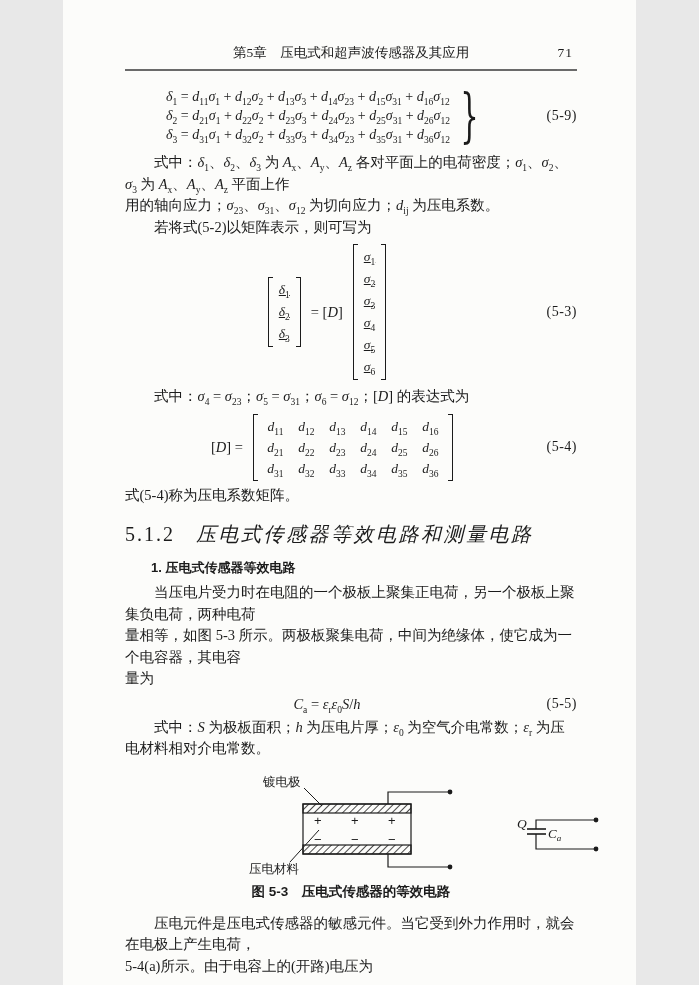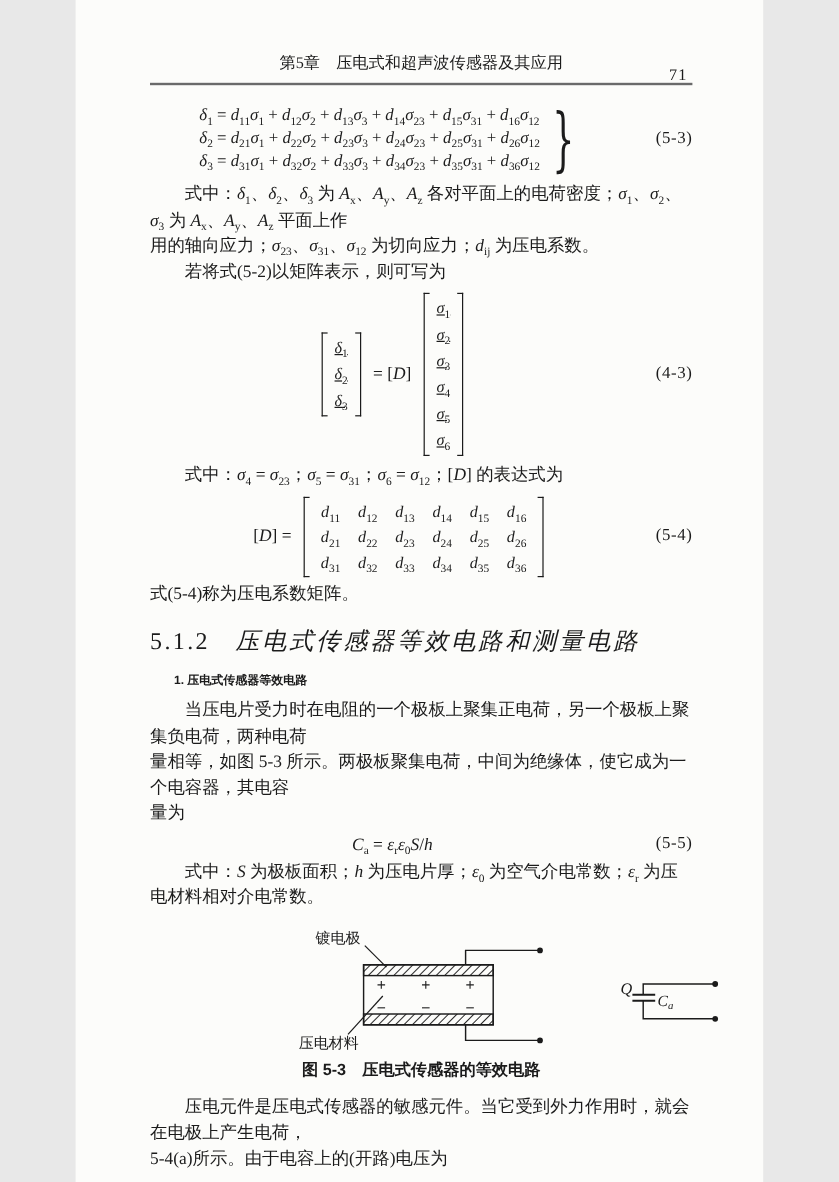--- a/index.html
+++ b/index.html
@@ -12,21 +12,21 @@
     color:#1b1b1b;
     font-family:"Liberation Serif","DejaVu Serif",serif;
     padding:44px 59px 0 62px;
     overflow:hidden;
   }
   i { font-style:italic; }
   sub { font-size:9.5px; line-height:0; }
 
   
   .header { position:relative; text-align:center; font-size:13.5px; padding-bottom:7px; border-bottom:2.5px solid #6a6a6a; }
-  .pagenum { position:absolute; right:4px; top:11px; font-size:13.5px; letter-spacing:1px; }
+  .pagenum { position:absolute; right:4px; top:1px; font-size:13.5px; letter-spacing:1px; }
 
   
   .eq-row { display:flex; align-items:center; }
   .eq-body { flex:1; display:flex; justify-content:center; align-items:center; }
   .eq-num { width:48px; text-align:right; font-size:14px; letter-spacing:.5px; white-space:nowrap; }
   .eq-lines { font-size:14px; line-height:19px; white-space:nowrap; }
   .brace { font-size:58px; font-weight:300; transform:scaleX(.5); line-height:56px; margin-left:1px; font-family:"DejaVu Serif",serif; }
 
   
   .line { font-size:14.5px; line-height:21.5px; }
@@ -41,21 +41,21 @@
   .eqsign { margin:0 10px; font-size:14.5px; white-space:nowrap; }
   .dgrid { display:grid; grid-template-columns:repeat(6,31px); line-height:21px; font-size:13.5px; text-align:center; padding:2px 2px; align-content:center; }
 
   .sp16 { margin-top:16px; } .sp8 { margin-top:8px; }
   .sp6 { margin-top:6px; } .sp4 { margin-top:4px; } .sp12 { margin-top:12px; }
 
   
   .sec-heading { margin-top:15px; font-size:20px; display:flex; gap:21px; align-items:baseline; }
   .sec-num { letter-spacing:2px; }
   .sec-title { font-style:italic; letter-spacing:2.5px; }
-  .sub-heading { font-weight:bold; font-size:10px; line-height:21px; margin-top:9px;
+  .sub-heading { font-weight:bold; font-size:13px; line-height:21px; margin-top:9px;
                  font-family:"Liberation Sans","DejaVu Sans",sans-serif; }
 
   
   .fig { margin-top:8px; }
   .fig svg { display:block; }
   .fig text { font-family:"Liberation Sans","DejaVu Sans",sans-serif; fill:#1b1b1b; }
   .fig .math { font-family:"Liberation Serif","DejaVu Serif",serif; font-style:italic; }
   .caption { text-align:center; font-weight:bold; font-size:13.5px; margin-top:3px;
              font-family:"Liberation Sans","DejaVu Sans",sans-serif; }
 </style>
@@ -71,21 +71,21 @@
 
   <div class="eq-row sp16">
     <div class="eq-body">
       <div class="eq-lines">
         <div><i>δ</i><sub>1</sub> = <i>d</i><sub>11</sub><i>σ</i><sub>1</sub> + <i>d</i><sub>12</sub><i>σ</i><sub>2</sub> + <i>d</i><sub>13</sub><i>σ</i><sub>3</sub> + <i>d</i><sub>14</sub><i>σ</i><sub>23</sub> + <i>d</i><sub>15</sub><i>σ</i><sub>31</sub> + <i>d</i><sub>16</sub><i>σ</i><sub>12</sub></div>
         <div><i>δ</i><sub>2</sub> = <i>d</i><sub>21</sub><i>σ</i><sub>1</sub> + <i>d</i><sub>22</sub><i>σ</i><sub>2</sub> + <i>d</i><sub>23</sub><i>σ</i><sub>3</sub> + <i>d</i><sub>24</sub><i>σ</i><sub>23</sub> + <i>d</i><sub>25</sub><i>σ</i><sub>31</sub> + <i>d</i><sub>26</sub><i>σ</i><sub>12</sub></div>
         <div><i>δ</i><sub>3</sub> = <i>d</i><sub>31</sub><i>σ</i><sub>1</sub> + <i>d</i><sub>32</sub><i>σ</i><sub>2</sub> + <i>d</i><sub>33</sub><i>σ</i><sub>3</sub> + <i>d</i><sub>34</sub><i>σ</i><sub>23</sub> + <i>d</i><sub>35</sub><i>σ</i><sub>31</sub> + <i>d</i><sub>36</sub><i>σ</i><sub>12</sub></div>
       </div>
       <div class="brace">}</div>
     </div>
-    <div class="eq-num">(5-3)</div>
+    <div class="eq-num">(5-9)</div>
   </div>
 
   <div class="sp8">
     <div class="line indent">式中：<i>δ</i><sub>1</sub>、<i>δ</i><sub>2</sub>、<i>δ</i><sub>3</sub> 为 <i>A</i><sub>x</sub>、<i>A</i><sub>y</sub>、<i>A</i><sub>z</sub> 各对平面上的电荷密度；<i>σ</i><sub>1</sub>、<i>σ</i><sub>2</sub>、<i>σ</i><sub>3</sub> 为 <i>A</i><sub>x</sub>、<i>A</i><sub>y</sub>、<i>A</i><sub>z</sub> 平面上作</div>
     <div class="line">用的轴向应力；<i>σ</i><sub>23</sub>、<i>σ</i><sub>31</sub>、<i>σ</i><sub>12</sub> 为切向应力；<i>d</i><sub>ij</sub> 为压电系数。</div>
     <div class="line indent">若将式(5-2)以矩阵表示，则可写为</div>
   </div>
 
   <div class="eq-row sp6">
     <div class="eq-body">
@@ -105,21 +105,21 @@
           <span><i>σ</i><sub>1</sub></span>
           <span><i>σ</i><sub>2</sub></span>
           <span><i>σ</i><sub>3</sub></span>
           <span><i>σ</i><sub>4</sub></span>
           <span><i>σ</i><sub>5</sub></span>
           <span><i>σ</i><sub>6</sub></span>
         </span>
         <span class="bk bkr"></span>
       </span>
     </div>
-    <div class="eq-num">(4-3)</div>
+    <div class="eq-num">(5-3)</div>
   </div>
 
   <div class="line indent sp6">式中：<i>σ</i><sub>4</sub> = <i>σ</i><sub>23</sub>；<i>σ</i><sub>5</sub> = <i>σ</i><sub>31</sub>；<i>σ</i><sub>6</sub> = <i>σ</i><sub>12</sub>；[<i>D</i>] 的表达式为</div>
 
   <div class="eq-row sp6">
     <div class="eq-body">
       <span class="eqsign">[<i>D</i>] =</span>
       <span class="mtx">
         <span class="bk bkl"></span>
         <span class="dgrid">

